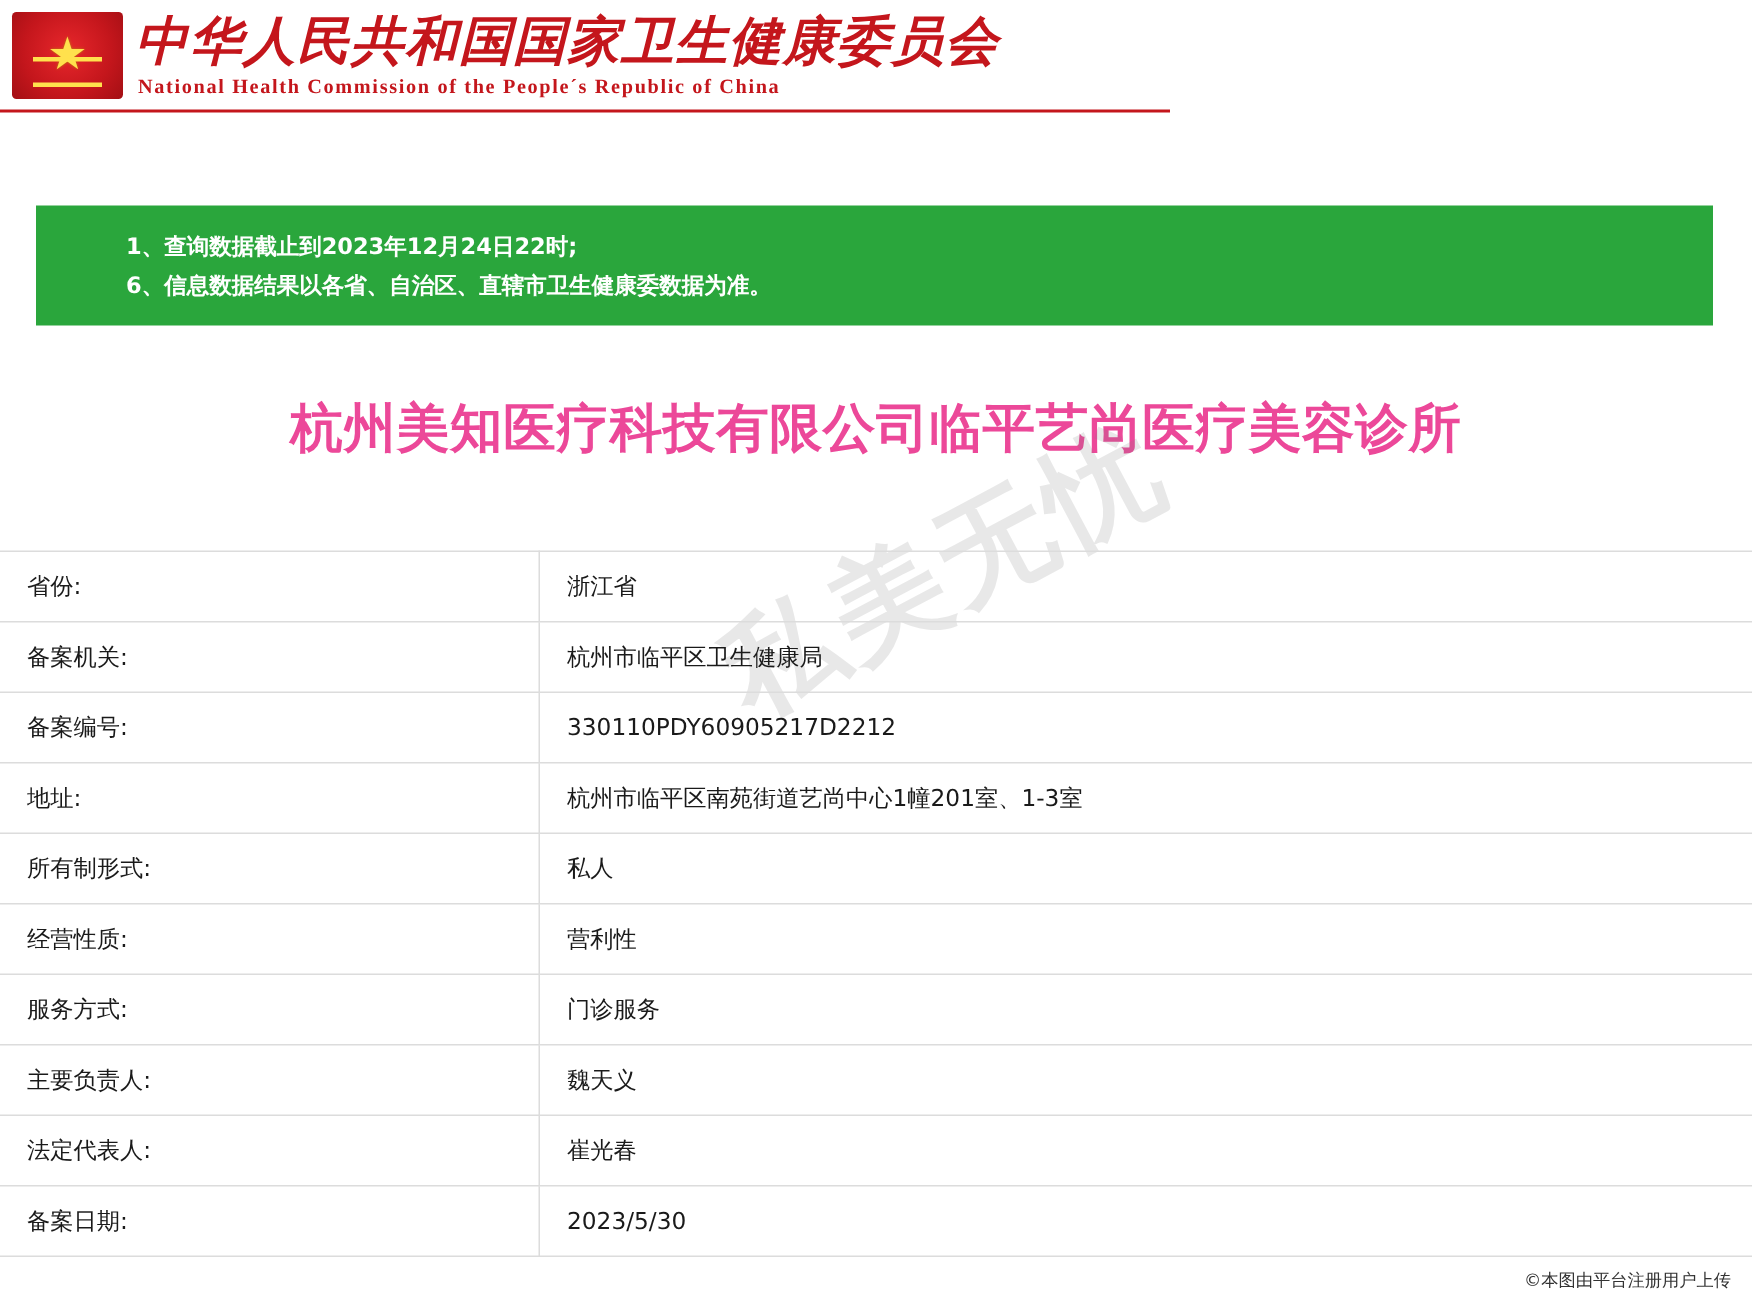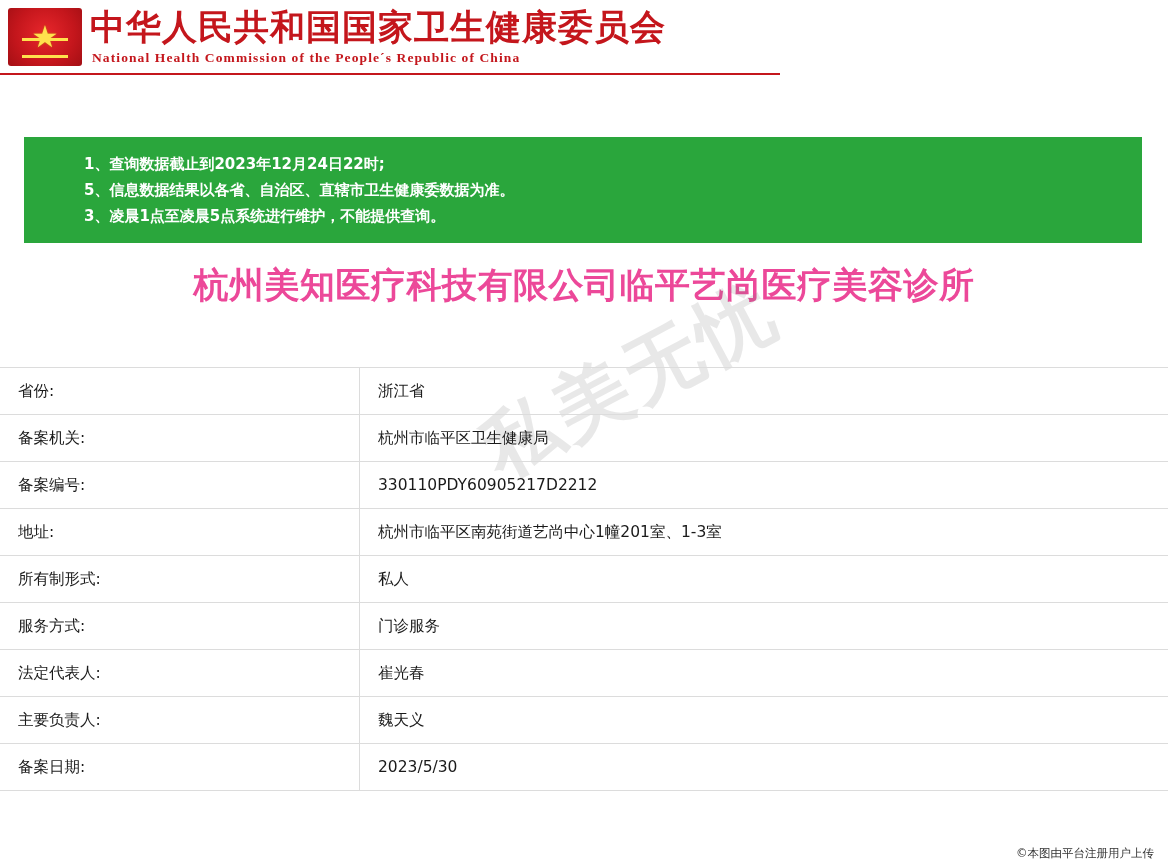--- a/index.html
+++ b/index.html
@@ -57,20 +57,21 @@
   .header-cn {
     position: absolute;
     left: 90px;
     top: 4px;
     font-family: "DejaVu Sans", sans-serif;
     font-size: 35px;
     font-weight: bold;
     letter-spacing: 1px;
     color: #c4161c;
     white-space: nowrap;
+    font-style: italic;
   }
   .header-en {
     position: absolute;
     left: 92px;
     top: 50px;
     font-family: "Liberation Serif", serif;
     font-size: 13.5px;
     font-weight: bold;
     letter-spacing: 1.1px;
     color: #c4161c;
@@ -168,22 +169,21 @@
   <div class="emblem">
     <span class="star">★</span>
     <span class="gate"></span>
   </div>
   <div class="header-cn">中华人民共和国国家卫生健康委员会</div>
   <div class="header-en">National Health Commission of the People´s Republic of China</div>
 </div>
 
 <div class="notice">
   <div>1、查询数据截止到2023年12月24日22时;</div>
-  <div>5、信息数据结果以各省、自治区、直辖市卫生健康委数据为准。</div>
-  <div>3、凌晨1点至凌晨5点系统进行维护，不能提供查询。</div>
+  <div>6、信息数据结果以各省、自治区、直辖市卫生健康委数据为准。</div>
 </div>
 
 <div class="doc-title">杭州美知医疗科技有限公司临平艺尚医疗美容诊所</div>
 
 <div class="watermark">私美无忧</div>
 
 <table class="info-table">
   <tbody>
     <tr>
       <td class="label">省份:</td>
@@ -199,31 +199,35 @@
     </tr>
     <tr>
       <td class="label">地址:</td>
       <td class="value">杭州市临平区南苑街道艺尚中心1幢201室、1-3室</td>
     </tr>
     <tr>
       <td class="label">所有制形式:</td>
       <td class="value">私人</td>
     </tr>
     <tr>
+      <td class="label">经营性质:</td>
+      <td class="value">营利性</td>
+    </tr>
+    <tr>
       <td class="label">服务方式:</td>
       <td class="value">门诊服务</td>
     </tr>
     <tr>
+      <td class="label">主要负责人:</td>
+      <td class="value">魏天义</td>
+    </tr>
+    <tr>
       <td class="label">法定代表人:</td>
       <td class="value">崔光春</td>
     </tr>
     <tr>
-      <td class="label">主要负责人:</td>
-      <td class="value">魏天义</td>
-    </tr>
-    <tr>
       <td class="label">备案日期:</td>
       <td class="value">2023/5/30</td>
     </tr>
   </tbody>
 </table>
 
 <div class="footer-mark">©本图由平台注册用户上传</div>
 
 </body></html>

